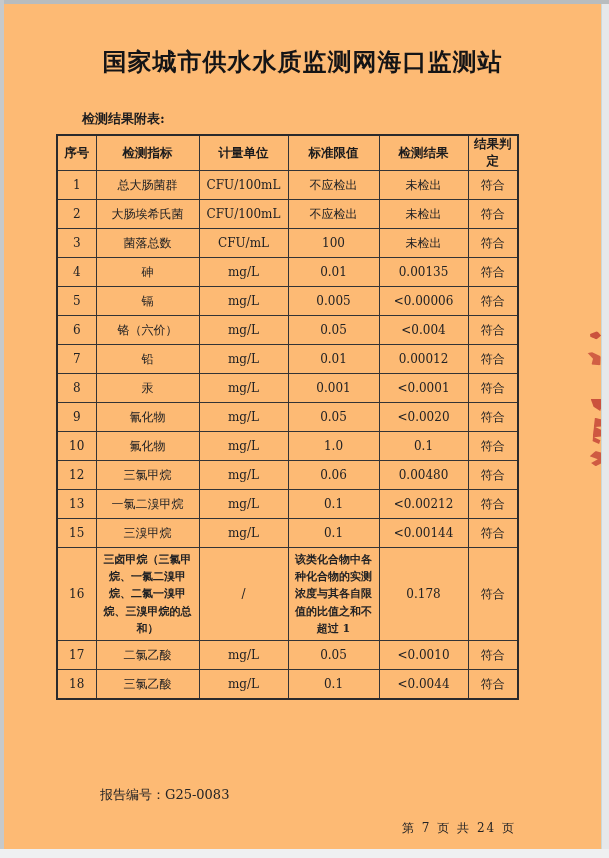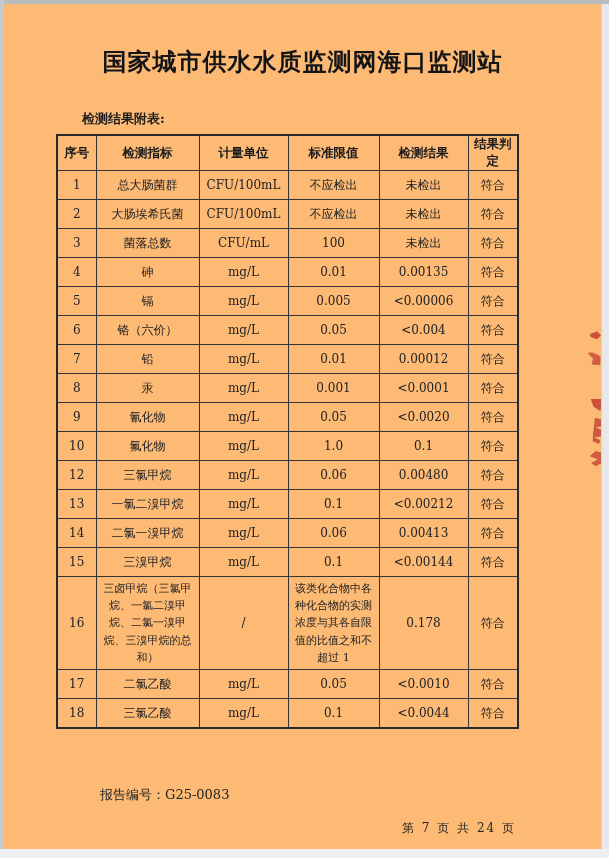--- a/index.html
+++ b/index.html
@@ -70,20 +70,21 @@
   table.results td {
     height: 28px;
     font-size: 12px;
     color: #222224;
   }
   table.results tr.tall-row td { height: 88px; }
   table.results td.small-text {
     font-size: 11px;
     line-height: 1.55;
     padding: 2px 3px;
+    font-weight: bold;
   }
   .footer-report-no {
     position: absolute; left: 96px; top: 782px;
     font-size: 13px; color: #232325;
   }
   .footer-page-info {
     position: absolute; left: 398px; top: 784px;
     font-size: 12px; color: #232325;
     letter-spacing: 2px;
     margin-top: 32px;
@@ -220,28 +221,20 @@
           </tr>
           <tr>
             <td>13</td>
             <td>一氯二溴甲烷</td>
             <td>mg/L</td>
             <td>0.1</td>
             <td>&lt;0.00212</td>
             <td>符合</td>
           </tr>
           <tr>
-            <td>14</td>
-            <td>二氯一溴甲烷</td>
-            <td>mg/L</td>
-            <td>0.06</td>
-            <td>0.00413</td>
-            <td>符合</td>
-          </tr>
-          <tr>
             <td>15</td>
             <td>三溴甲烷</td>
             <td>mg/L</td>
             <td>0.1</td>
             <td>&lt;0.00144</td>
             <td>符合</td>
           </tr>
           <tr class="tall-row">
             <td>16</td>
             <td class="small-text">三卤甲烷（三氯甲烷、一氯二溴甲烷、二氯一溴甲烷、三溴甲烷的总和）</td>

